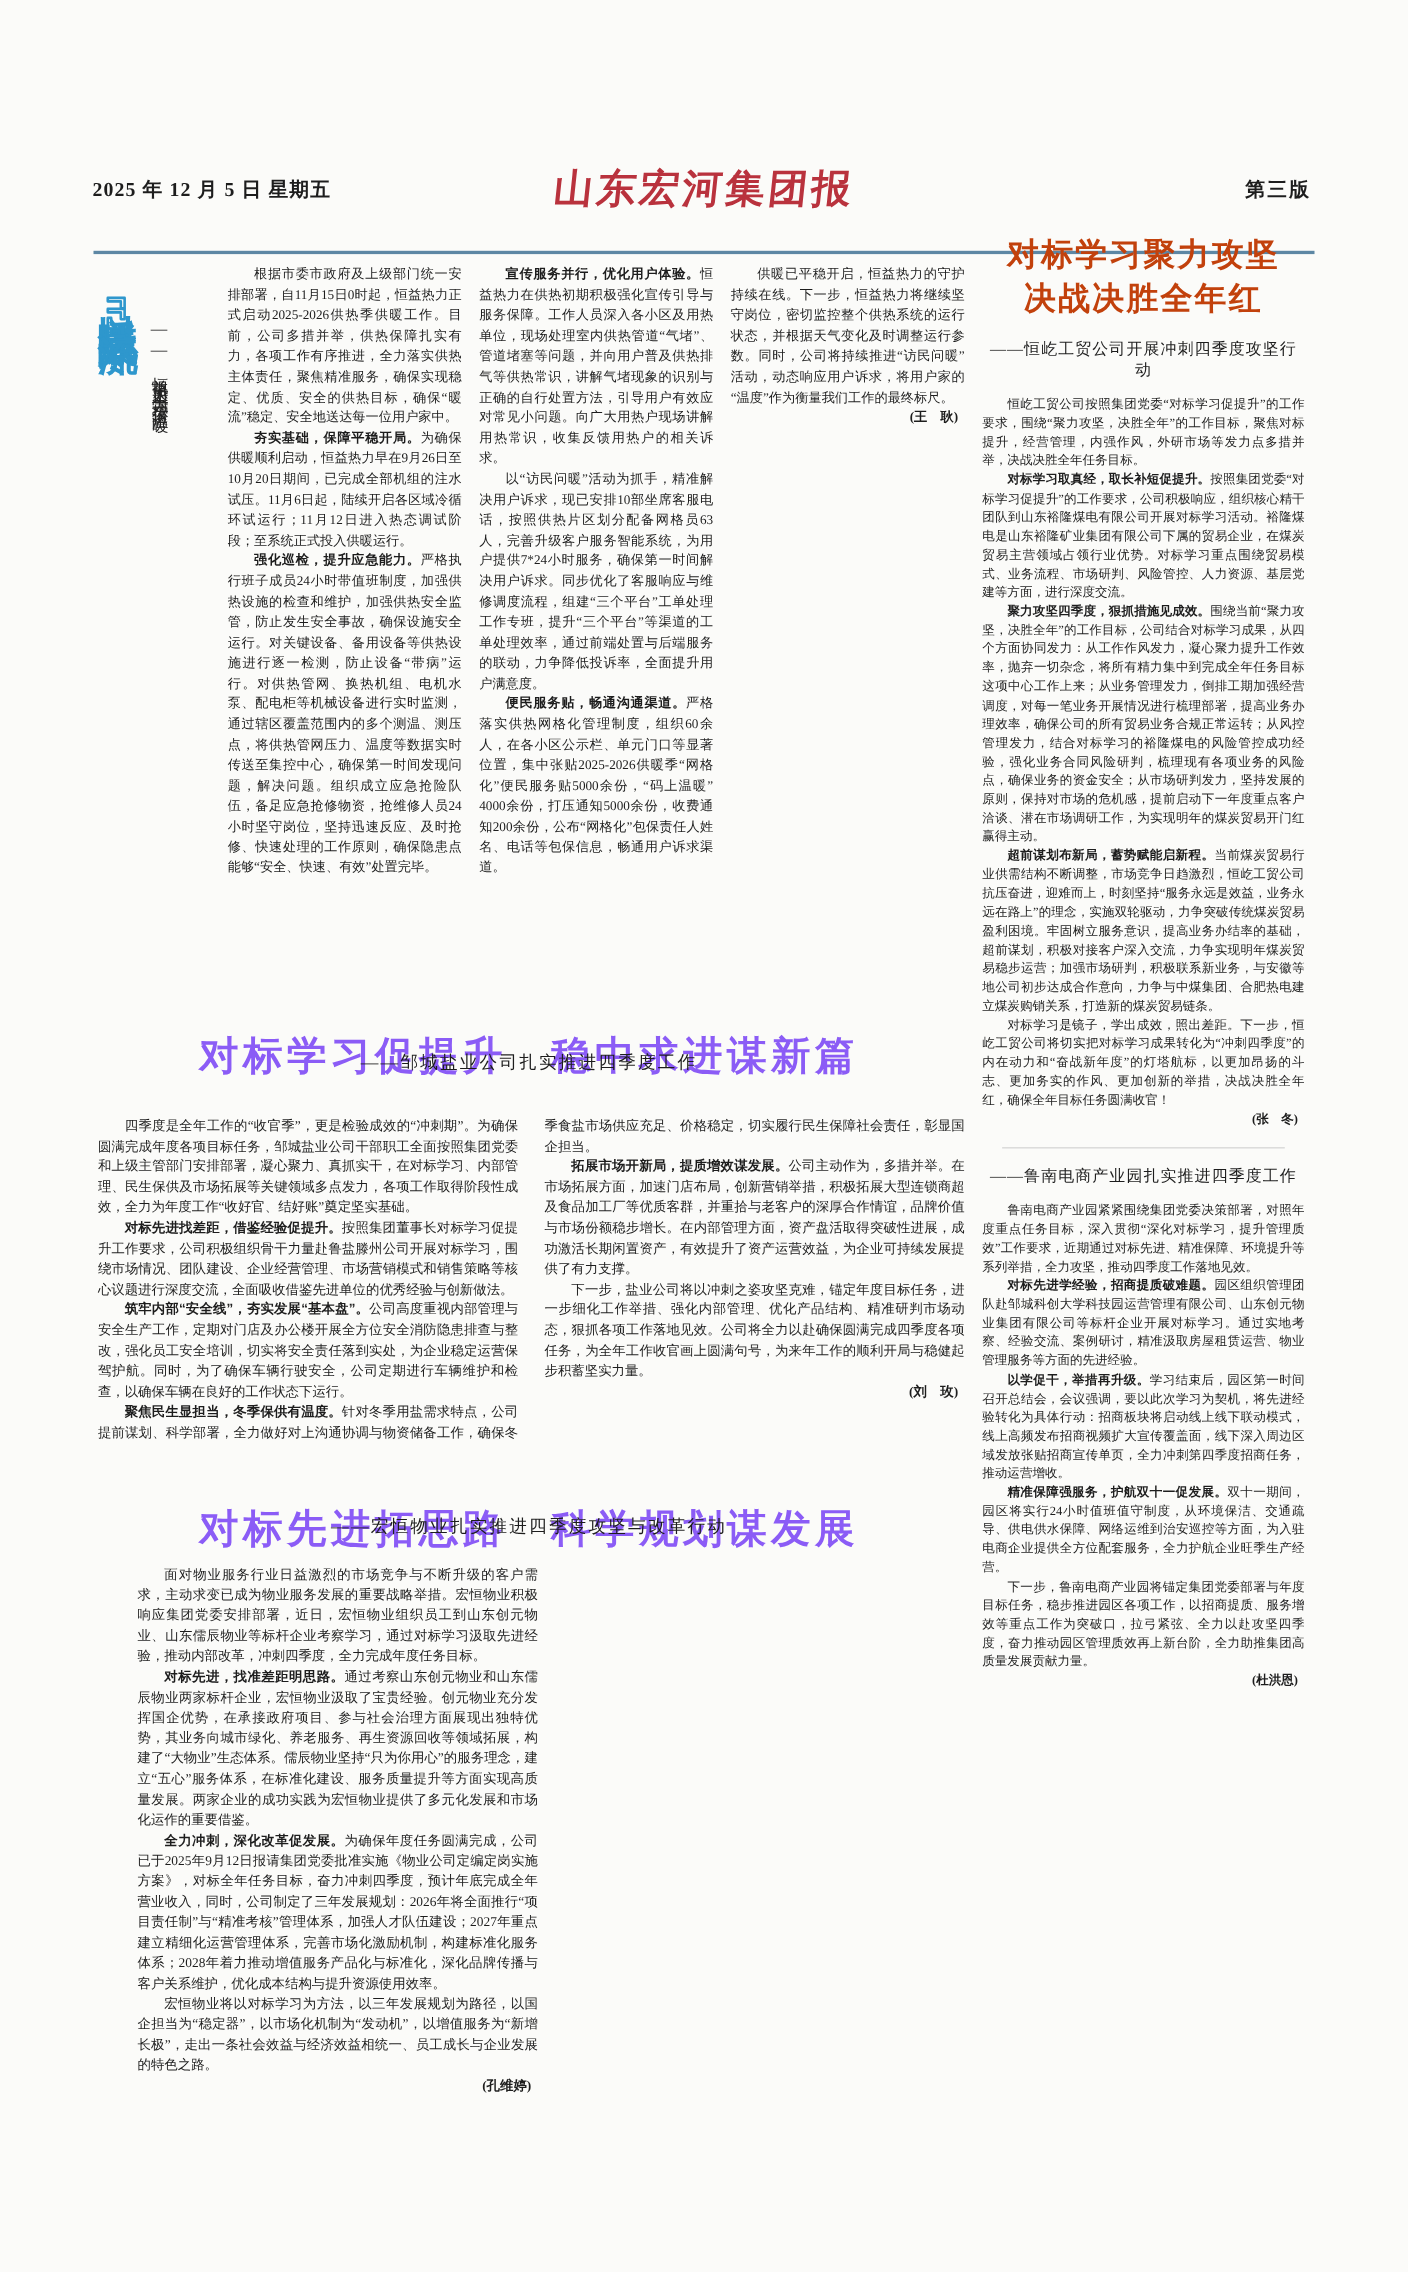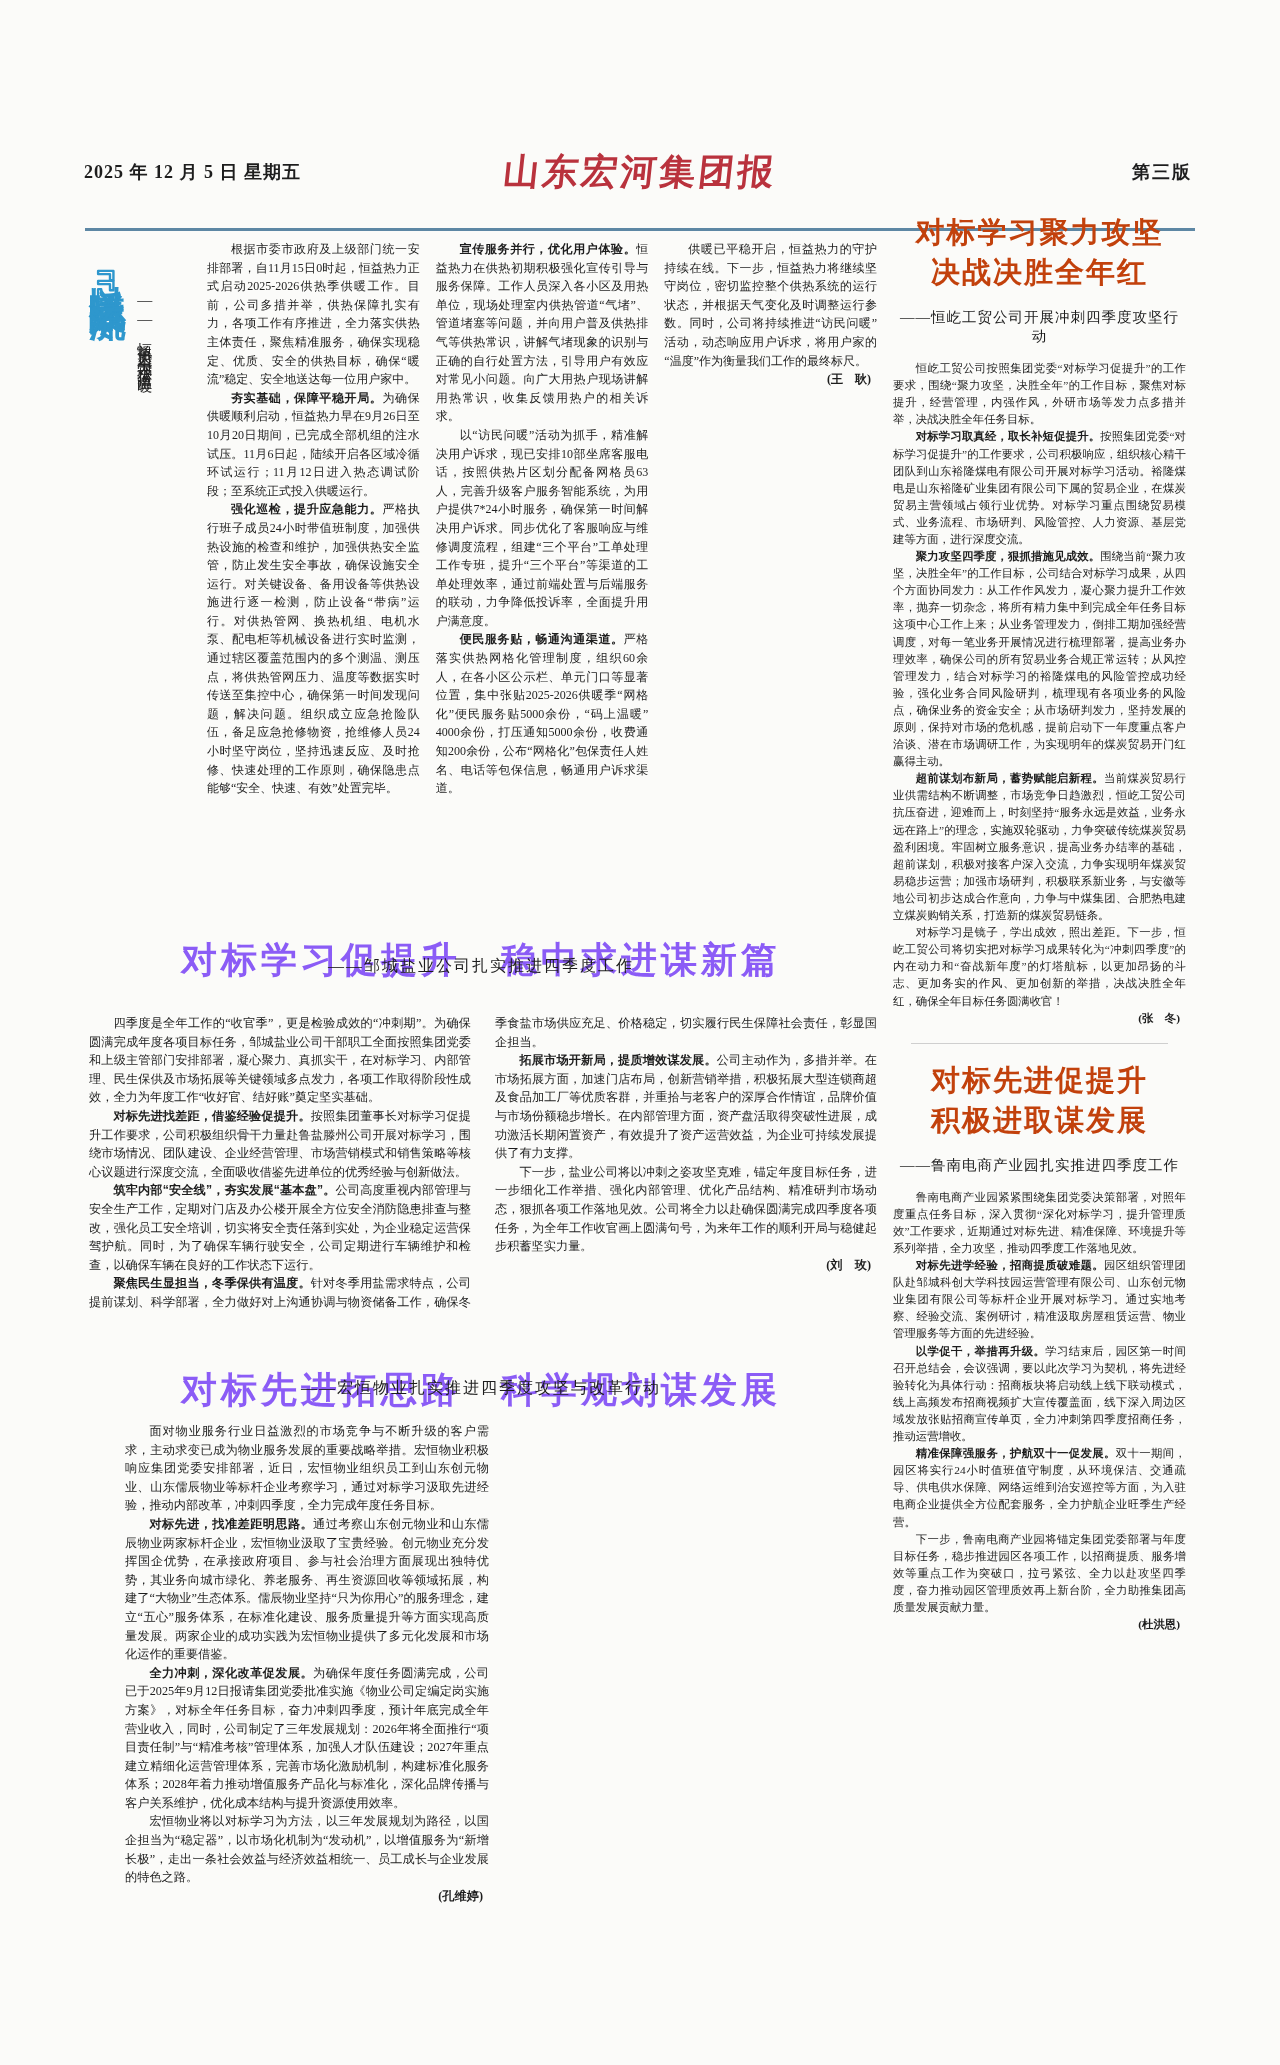--- a/index.html
+++ b/index.html
@@ -136,21 +136,20 @@
           <p><b>聚力攻坚四季度，狠抓措施见成效。</b>围绕当前“聚力攻坚，决胜全年”的工作目标，公司结合对标学习成果，从四个方面协同发力：从工作作风发力，凝心聚力提升工作效率，抛弃一切杂念，将所有精力集中到完成全年任务目标这项中心工作上来；从业务管理发力，倒排工期加强经营调度，对每一笔业务开展情况进行梳理部署，提高业务办理效率，确保公司的所有贸易业务合规正常运转；从风控管理发力，结合对标学习的裕隆煤电的风险管控成功经验，强化业务合同风险研判，梳理现有各项业务的风险点，确保业务的资金安全；从市场研判发力，坚持发展的原则，保持对市场的危机感，提前启动下一年度重点客户洽谈、潜在市场调研工作，为实现明年的煤炭贸易开门红赢得主动。</p>
           <p><b>超前谋划布新局，蓄势赋能启新程。</b>当前煤炭贸易行业供需结构不断调整，市场竞争日趋激烈，恒屹工贸公司抗压奋进，迎难而上，时刻坚持“服务永远是效益，业务永远在路上”的理念，实施双轮驱动，力争突破传统煤炭贸易盈利困境。牢固树立服务意识，提高业务办结率的基础，超前谋划，积极对接客户深入交流，力争实现明年煤炭贸易稳步运营；加强市场研判，积极联系新业务，与安徽等地公司初步达成合作意向，力争与中煤集团、合肥热电建立煤炭购销关系，打造新的煤炭贸易链条。</p>
           <p>对标学习是镜子，学出成效，照出差距。下一步，恒屹工贸公司将切实把对标学习成果转化为“冲刺四季度”的内在动力和“奋战新年度”的灯塔航标，以更加昂扬的斗志、更加务实的作风、更加创新的举措，决战决胜全年红，确保全年目标任务圆满收官！</p>
           <p class="byline">(张　冬)</p>
         </div>
     </article>
 
     <div class="r-divider"></div>
 
     <article class="r-art art-ecom">
-      <h2 class="r-title"><span>对标先进促提升</span><br><span>积极进取谋发展</span></h2>
       <div class="r-sub">——鲁南电商产业园扎实推进四季度工作</div>
       <div class="r-body body-text">
           <p>鲁南电商产业园紧紧围绕集团党委决策部署，对照年度重点任务目标，深入贯彻“深化对标学习，提升管理质效”工作要求，近期通过对标先进、精准保障、环境提升等系列举措，全力攻坚，推动四季度工作落地见效。</p>
           <p><b>对标先进学经验，招商提质破难题。</b>园区组织管理团队赴邹城科创大学科技园运营管理有限公司、山东创元物业集团有限公司等标杆企业开展对标学习。通过实地考察、经验交流、案例研讨，精准汲取房屋租赁运营、物业管理服务等方面的先进经验。</p>
           <p><b>以学促干，举措再升级。</b>学习结束后，园区第一时间召开总结会，会议强调，要以此次学习为契机，将先进经验转化为具体行动：招商板块将启动线上线下联动模式，线上高频发布招商视频扩大宣传覆盖面，线下深入周边区域发放张贴招商宣传单页，全力冲刺第四季度招商任务，推动运营增收。</p>
           <p><b>精准保障强服务，护航双十一促发展。</b>双十一期间，园区将实行24小时值班值守制度，从环境保洁、交通疏导、供电供水保障、网络运维到治安巡控等方面，为入驻电商企业提供全方位配套服务，全力护航企业旺季生产经营。</p>
           <p>下一步，鲁南电商产业园将锚定集团党委部署与年度目标任务，稳步推进园区各项工作，以招商提质、服务增效等重点工作为突破口，拉弓紧弦、全力以赴攻坚四季度，奋力推动园区管理质效再上新台阶，全力助推集团高质量发展贡献力量。</p>
           <p class="byline">(杜洪恩)</p>
         </div>
     </article>

